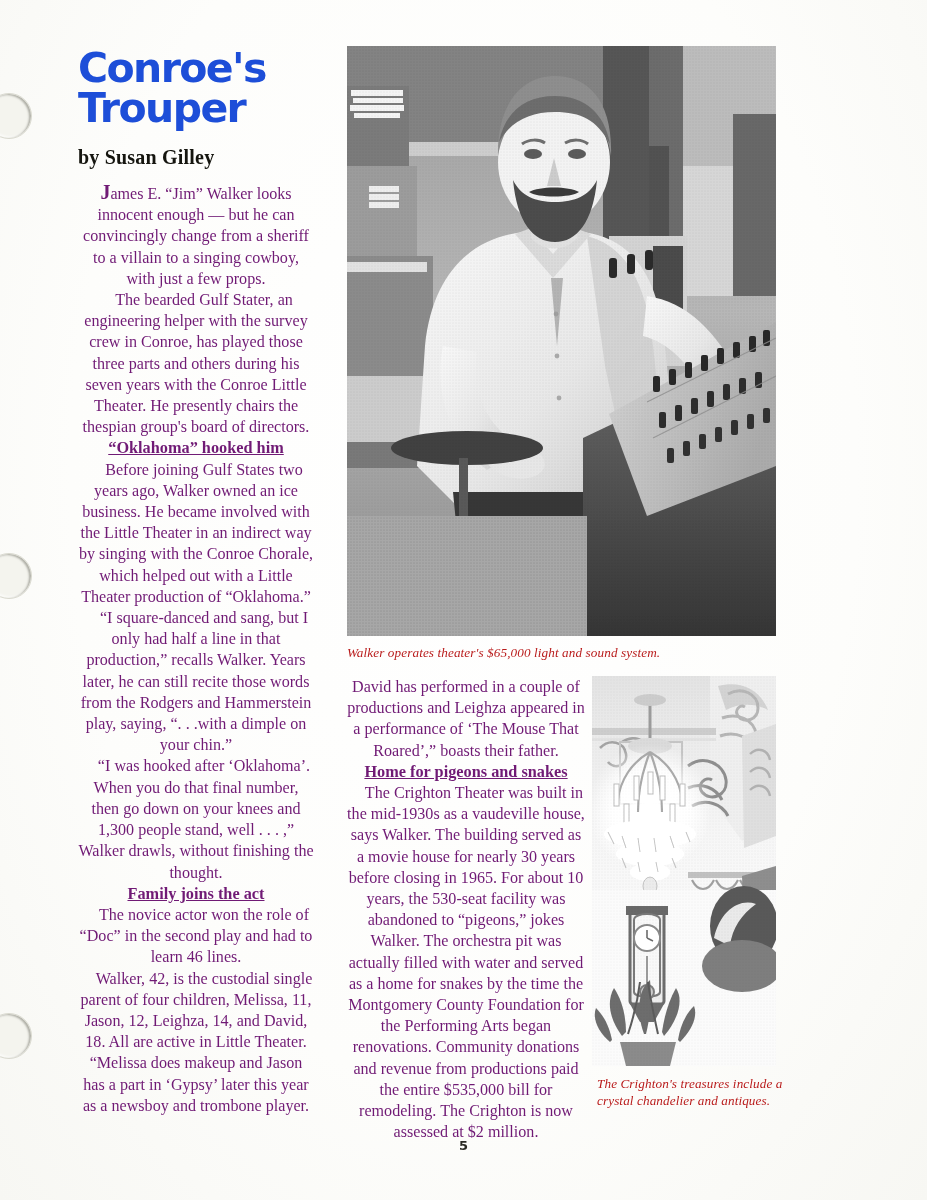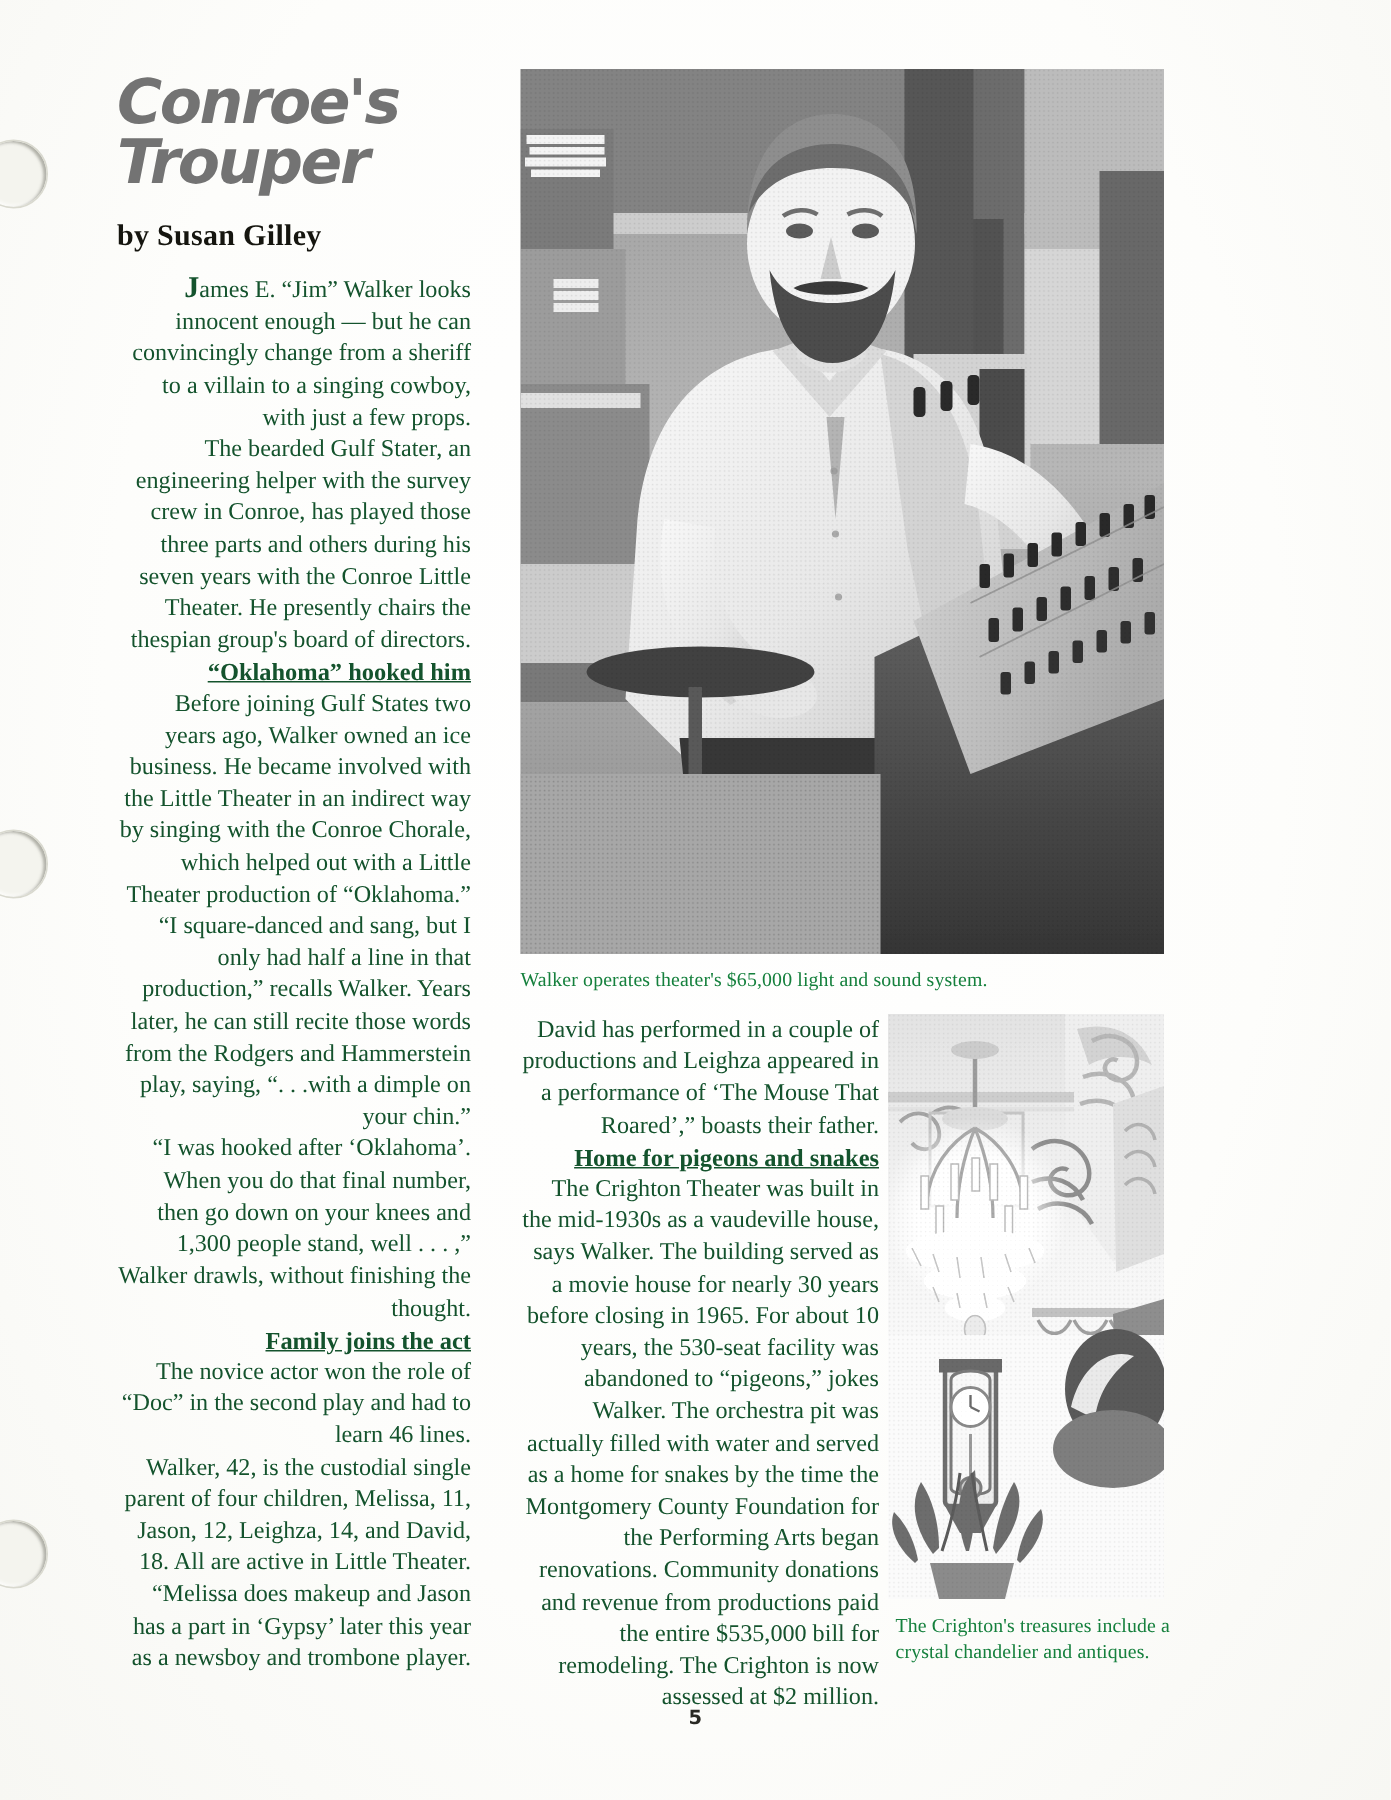--- a/index.html
+++ b/index.html
@@ -37,43 +37,42 @@
   .headline {
     position: absolute;
     left: 78px;
     top: 48px;
     width: 250px;
     font-family: "DejaVu Sans", sans-serif;
     font-weight: bold;
     font-size: 41px;
     line-height: 0.98;
     letter-spacing: -1.6px;
-    color: #737373;
-    font-style: italic;
+    color: #1d4ed8;
   }
   .headline .l2 { display: block; }
 
   .byline {
     position: absolute;
     left: 78px;
     top: 146px;
     font-family: "Liberation Serif", serif;
     font-weight: bold;
     font-size: 20px;
     letter-spacing: .2px;
     color: #15150f;
   }
 
   
   .col {
     position: absolute;
     font-size: 16.1px;
     line-height: 21.2px;
-    text-align: right;
-    color: #14532d;
+    text-align: center;
+    color: #701a75;
   }
   .col p {
     margin: 0;
     text-indent: 16px;
   }
   .col p.noindent { text-indent: 0; }
   .col h3 {
     margin: 0;
     font-size: 16.3px;
     line-height: 21.2px;
@@ -94,23 +93,24 @@
     position: absolute;
     overflow: hidden;
     background: #9a9a93;
     filter: contrast(1.06) grayscale(1);
   }
   .photo svg { display: block; }
 
   .caption {
     position: absolute;
     font-family: "Liberation Serif", serif;
+    font-style: italic;
     font-size: 13.2px;
     line-height: 16.5px;
-    color: #15803d;
+    color: #b91c1c;
     letter-spacing: .1px;
   }
 
   .page-number {
     position: absolute;
     left: 0;
     right: 0;
     top: 1138px;
     text-align: center;
     font-family: "DejaVu Sans", sans-serif;

